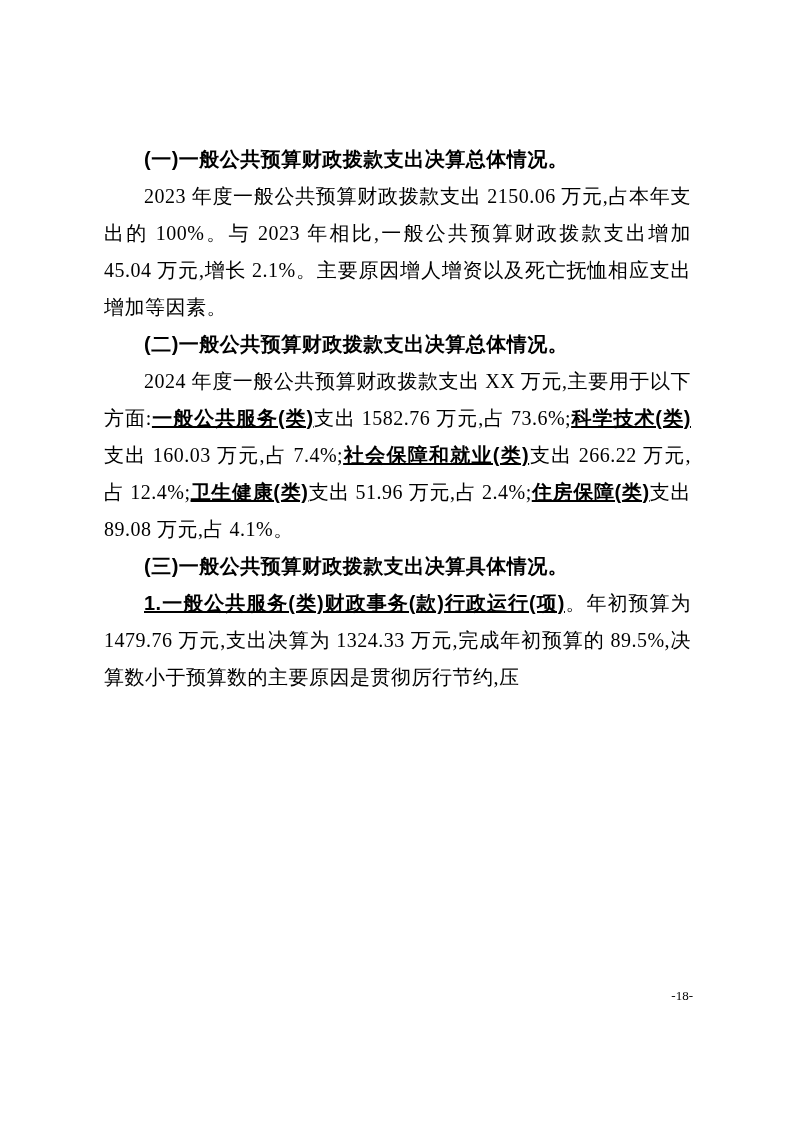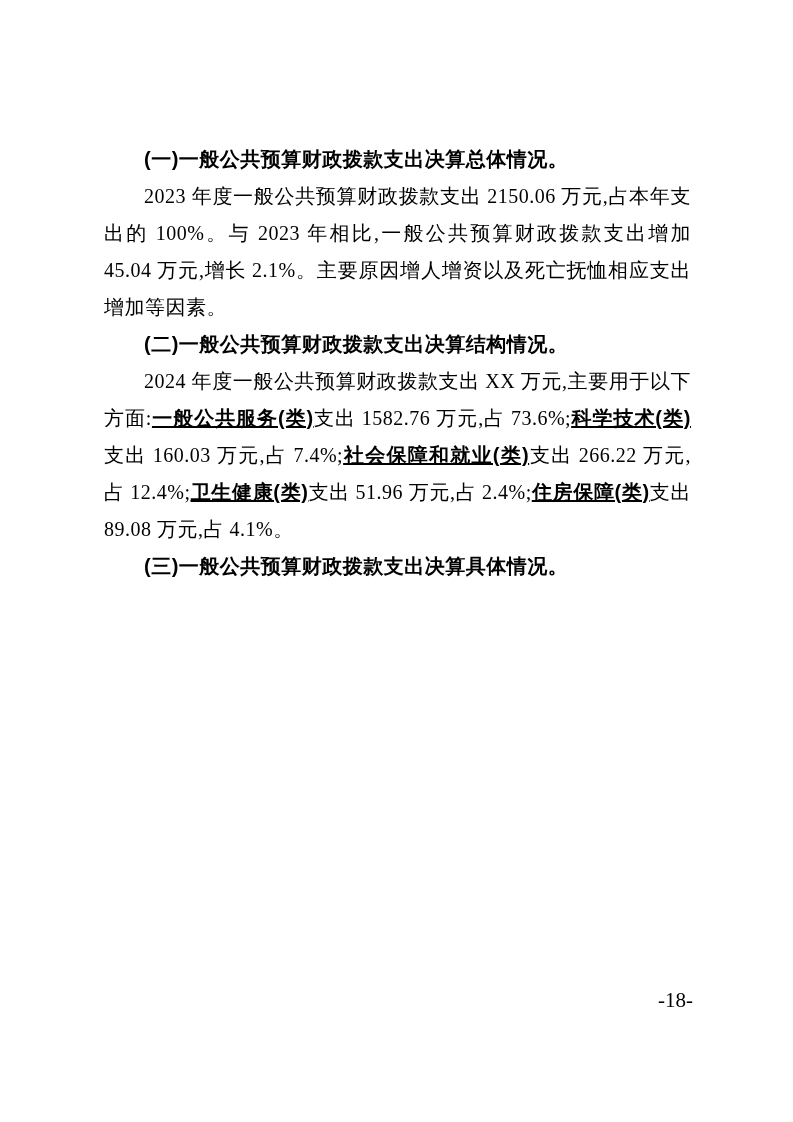--- a/index.html
+++ b/index.html
@@ -35,41 +35,44 @@
   .seg { font-weight: normal; }
   .seg-bold {
     font-weight: bold;
     font-family: "Liberation Sans", "DejaVu Sans", sans-serif;
     text-decoration: underline;
   }
   .page-number {
     position: absolute;
     right: 100px;
     top: 988px;
-    font-size: 21px;
+    font-size: 13px;
     font-family: "Liberation Serif", "DejaVu Serif", serif;
     color: #000000;
   }
 </style>
 </head>
 <body>
 
 <div class="page">
   <div class="doc-body">
 
     <p class="para heading">(一)一般公共预算财政拨款支出决算总体情况。</p>
 
     <p class="para">2023 年度一般公共预算财政拨款支出 2150.06 万元,占本年支出的 100%。与 2023 年相比,一般公共预算财政拨款支出增加 45.04 万元,增长 2.1%。主要原因增人增资以及死亡抚恤相应支出增加等因素。</p>
 
-    <p class="para heading">(二)一般公共预算财政拨款支出决算结构情况。</p>
+    <p class="para heading">(二)一般公共预算财政拨款支出决算总体情况。</p>
 
     <p class="para">
       <span class="seg">2024 年度一般公共预算财政拨款支出 XX 万元,主要用于以下方面:</span><span class="seg-bold">一般公共服务(类)</span><span class="seg">支出 1582.76 万元,占 73.6%;</span><span class="seg-bold">科学技术(类)</span><span class="seg">支出 160.03 万元,占 7.4%;</span><span class="seg-bold">社会保障和就业(类)</span><span class="seg">支出 266.22 万元,占 12.4%;</span><span class="seg-bold">卫生健康(类)</span><span class="seg">支出 51.96 万元,占 2.4%;</span><span class="seg-bold">住房保障(类)</span><span class="seg">支出 89.08 万元,占 4.1%。</span>
     </p>
 
     <p class="para heading">(三)一般公共预算财政拨款支出决算具体情况。</p>
 
 
+    <p class="para">
+      <span class="seg-bold">1.一般公共服务(类)财政事务(款)行政运行(项)</span><span class="seg">。年初预算为 1479.76 万元,支出决算为 1324.33 万元,完成年初预算的 89.5%,决算数小于预算数的主要原因是贯彻厉行节约,压</span>
+    </p>
 
   </div>
 
   <div class="page-number">-18-</div>
 </div>
 
 </body></html>

